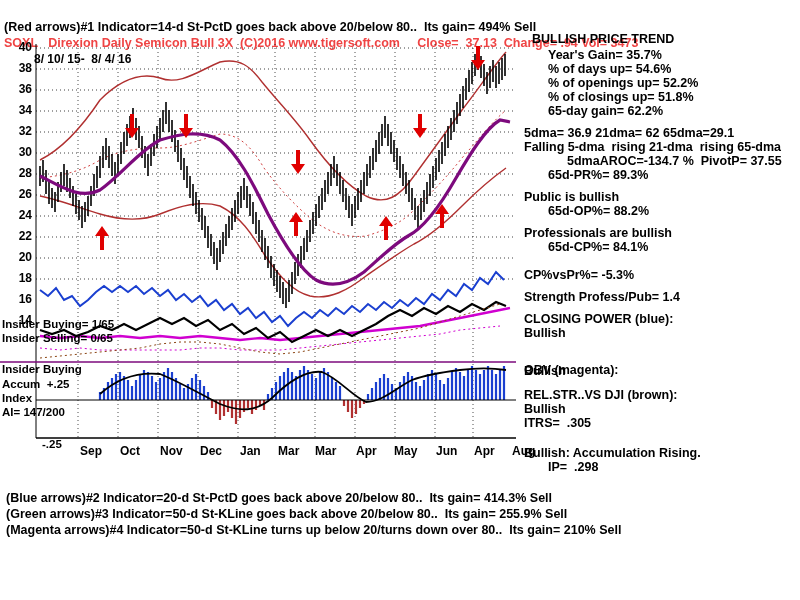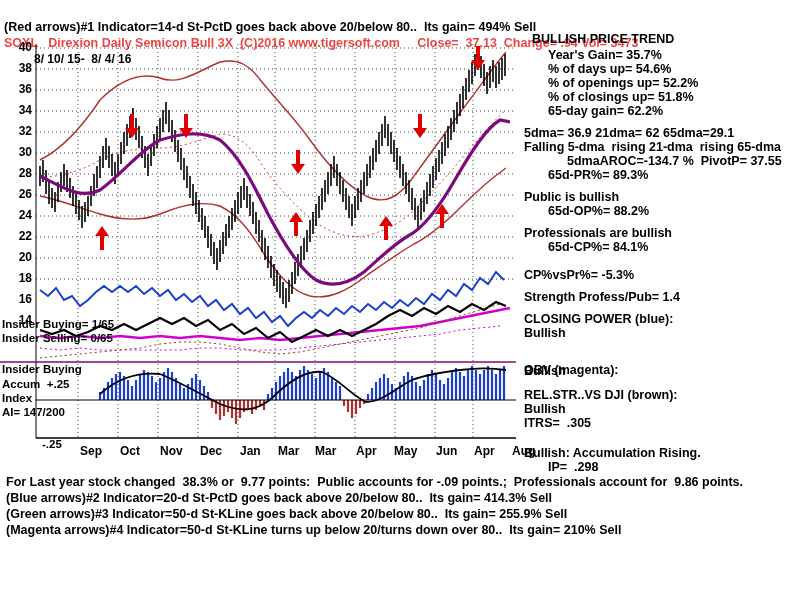--- a/index.html
+++ b/index.html
@@ -277,18 +277,17 @@
     <div class="r" style="left:4px;top:298px;">Bullish</div>
     <div class="r" style="left:4px;top:322px;margin-top:13px;">OBV (magenta):</div>
     <div class="r" style="left:4px;top:336px;">Bullish</div>
     <div class="r" style="left:4px;top:360px;">REL.STR..VS DJI (brown):</div>
     <div class="r" style="left:4px;top:374px;">Bullish</div>
     <div class="r" style="left:4px;top:388px;">ITRS=  .305</div>
     <div class="r" style="left:4px;top:418px;">Bullish: Accumulation Rising.</div>
     <div class="r" style="left:28px;top:432px;">IP=  .298</div>
   </div>
 
-  <div class="bt" style="top:475px;">For Last year stock changed  38.3% or  9.77 points:  Public accounts for -.09 points.;  Professionals account for  9.86 points.</div>
   <div class="bt" style="top:491px;">(Blue arrows)#2 Indicator=20-d St-PctD goes back above 20/below 80..  Its gain= 414.3% Sell</div>
   <div class="bt" style="top:507px;">(Green arrows)#3 Indicator=50-d St-KLine goes back above 20/below 80..  Its gain= 255.9% Sell</div>
   <div class="bt" style="top:523px;">(Magenta arrows)#4 Indicator=50-d St-KLine turns up below 20/turns down over 80..  Its gain= 210% Sell</div>
 
 </div>
 
 </body></html>

